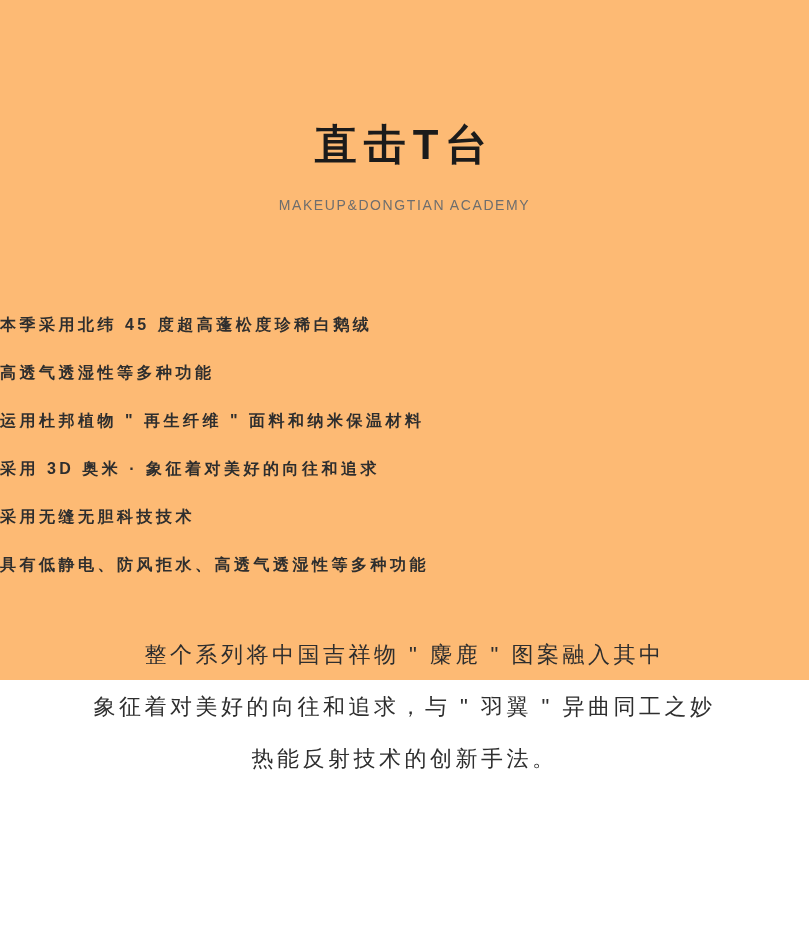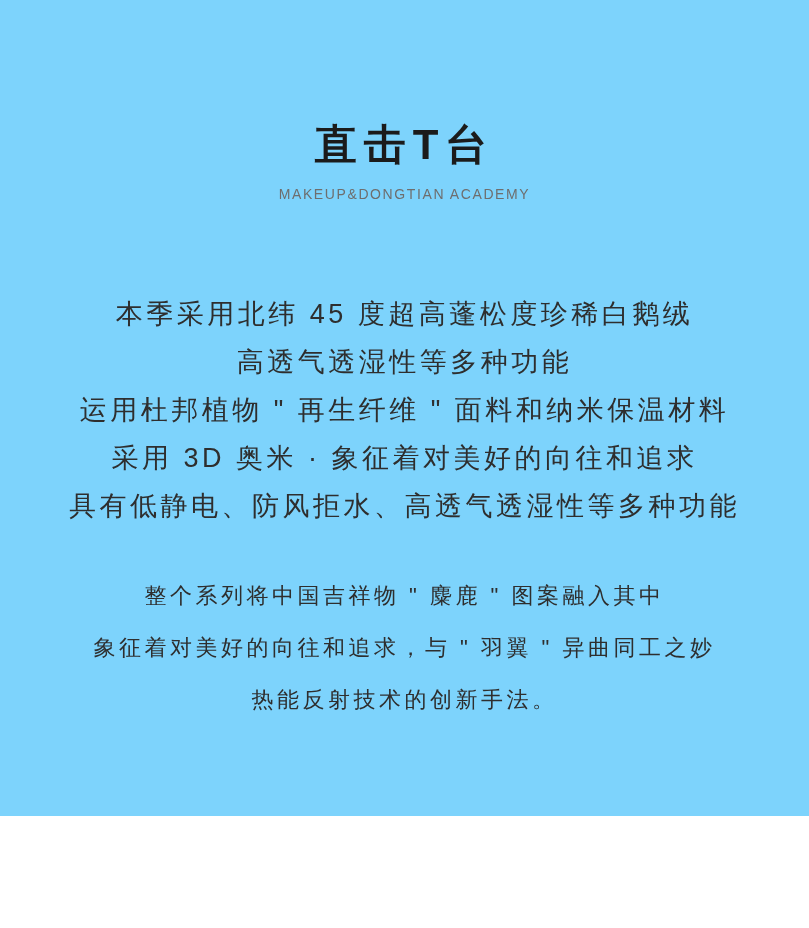--- a/index.html
+++ b/index.html
@@ -8,62 +8,62 @@
     width: 809px;
     height: 928px;
     background: #ffffff;
     overflow: hidden;
     font-family: "Liberation Sans", "DejaVu Sans", sans-serif;
   }
 
   .page {
     position: relative;
     width: 809px;
-    height: 816px;
-    background: #7dd3fc;
+    height: 680px;
+    background: #fdba74;
   }
 
   .header {
     padding-top: 120px;
     text-align: center;
   }
 
   .title {
     font-size: 42px;
     line-height: 50px;
     font-weight: 700;
     letter-spacing: 7px;
     color: #1b1b1b;
     text-align: center;
   }
 
   .subtitle {
-    margin-top: 15px;
+    margin-top: 26px;
     font-size: 14px;
     line-height: 18px;
     font-weight: 400;
     letter-spacing: 1.6px;
     color: #6e6e6e;
     text-align: center;
   }
 
   .content {
     margin-top: 87px;
     text-align: center;
   }
 
   .para { text-align: center; }
 
   .para-1 .line {
-    font-size: 27px;
+    font-size: 16px;
     line-height: 48px;
-    font-weight: 400;
+    font-weight: 700;
     letter-spacing: 3.5px;
     color: #2e2e2e;
-    text-align: center;
+    text-align: left;
     white-space: nowrap;
   }
 
   .para-2 { margin-top: 40px; }
 
   .para-2 .line {
     font-size: 22px;
     line-height: 52px;
     font-weight: 300;
     letter-spacing: 3.5px;
@@ -82,20 +82,21 @@
     <div class="subtitle">MAKEUP&amp;DONGTIAN ACADEMY</div>
   </div>
 
   <div class="content">
 
     <div class="para para-1">
       <div class="line">本季采用北纬 45 度超高蓬松度珍稀白鹅绒</div>
       <div class="line">高透气透湿性等多种功能</div>
       <div class="line">运用杜邦植物 " 再生纤维 " 面料和纳米保温材料</div>
       <div class="line">采用 3D 奥米 · 象征着对美好的向往和追求</div>
+      <div class="line">采用无缝无胆科技技术</div>
       <div class="line">具有低静电、防风拒水、高透气透湿性等多种功能</div>
     </div>
 
     <div class="para para-2">
       <div class="line">整个系列将中国吉祥物 " 麋鹿 " 图案融入其中</div>
       <div class="line">象征着对美好的向往和追求，与 " 羽翼 " 异曲同工之妙</div>
       <div class="line">热能反射技术的创新手法。</div>
     </div>
 
   </div>

